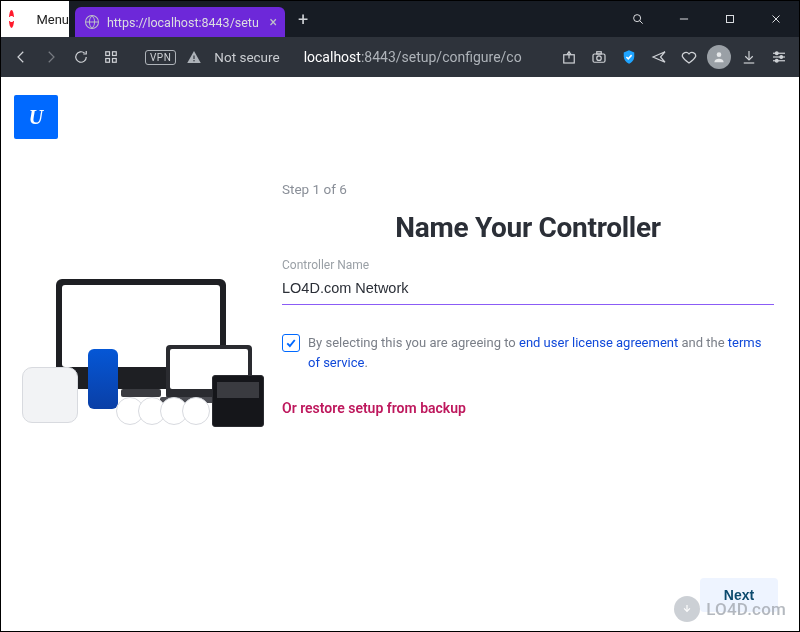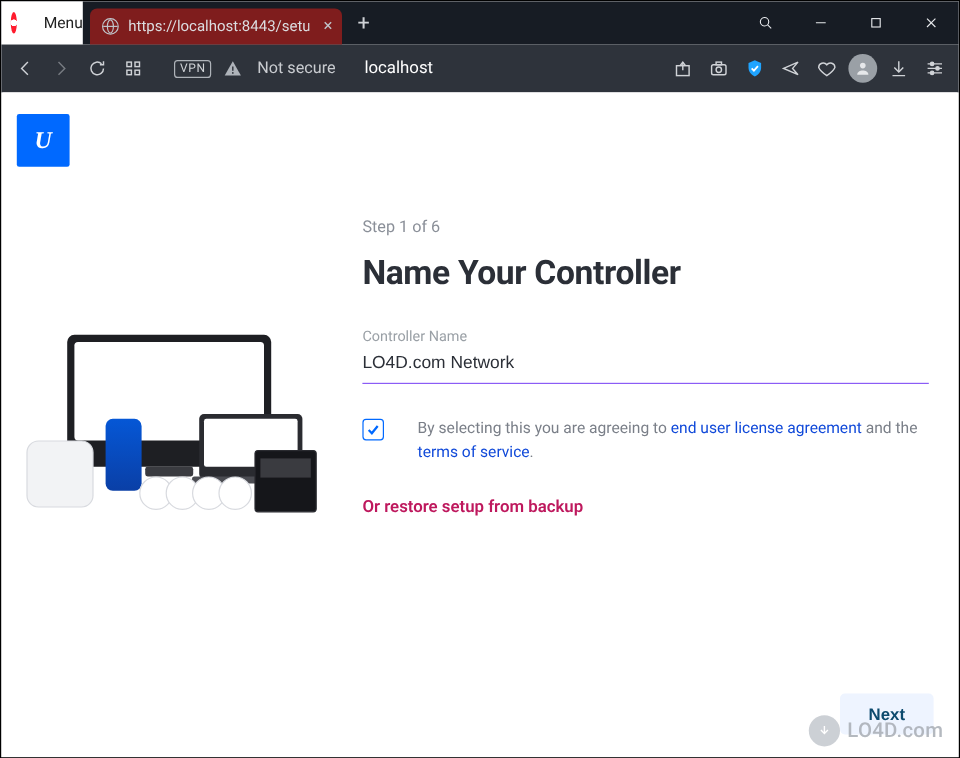--- a/index.html
+++ b/index.html
@@ -12,21 +12,21 @@
 
   
   .titlebar { height: 36px; background: #171c24; display: flex; align-items: center; color: #e8eaed; }
   .opera-menu { width: 68px; height: 36px; background: #fff; display: flex; align-items: center; gap: 22px; padding-left: 8px; color: #222; font-size: 13px; }
   .opera-o {
     width: 18px; height: 18px; border-radius: 50%;
     background: radial-gradient(circle, #fff 28%, #ff1b2d 32%);
   }
   .tab {
     height: 30px; margin-top: 6px; margin-left: 6px;
-    background: #7f1d1d; border-radius: 6px 6px 0 0;
+    background: #6d28d9; border-radius: 6px 6px 0 0;
     display: flex; align-items: center; padding: 0 8px 0 10px; gap: 8px;
     font-size: 12.5px; color: #dcdde0; max-width: 210px;
   }
   .tab-favicon {
     width: 14px; height: 14px; border-radius: 50%; border: 1.5px solid #bfc3c9;
     position: relative;
   }
   .tab-favicon::before, .tab-favicon::after {
     content: ""; position: absolute; background: #bfc3c9;
   }
@@ -63,27 +63,27 @@
   .laptop{position:absolute;left:150px;top:66px;width:86px;height:54px;background:#2a2b30;border-radius:4px;}
   .laptop::after{content:"";position:absolute;left:4px;top:4px;right:4px;bottom:10px;background:#fff;border-radius:2px;}
   .laptop-base{position:absolute;left:144px;top:118px;width:100px;height:6px;background:#4b4c52;border-radius:2px;}
   .phone{position:absolute;left:72px;top:70px;width:30px;height:60px;background:linear-gradient(#0557d6,#0a3fa6);border-radius:6px;}
   .router{position:absolute;left:6px;top:88px;width:56px;height:56px;background:#f2f3f5;border:1px solid #d8dadf;border-radius:10px;}
   .disk{position:absolute;width:28px;height:28px;background:#fff;border:1px solid #d8dadf;border-radius:50%;}
   .d1{left:100px;top:118px}.d2{left:122px;top:118px}.d3{left:144px;top:118px}.d4{left:166px;top:118px}
   .rack{position:absolute;left:196px;top:96px;width:52px;height:52px;background:#15161a;border:1px solid #2a2b30;border-radius:3px;}
   .rack::before{content:"";position:absolute;left:4px;right:4px;top:6px;height:16px;background:#3a3b40;}
 
-  .content { position:absolute; left: 300px; top: 104px; right: 24px; }
+  .content { position:absolute; left: 280px; top: 104px; right: 24px; }
   .step { font-size: 13.5px; color: #8a8f98; margin-bottom: 14px; }
-  .h1 { font-size: 28px; font-weight: 700; color: #2b2f37; margin-bottom: 29px; letter-spacing:-0.3px;}
+  .h1 { font-size: 28px; font-weight: 700; color: #2b2f37; margin-bottom: 14px; letter-spacing:-0.3px;text-align:center;}
   .desc { font-size: 14px; color: #4a4f58; line-height: 1.45; margin-bottom: 32px; max-width: 460px;}
   .field-label { font-size: 12px; color: #9aa0a6; margin-bottom: 4px; }
   .field-input { width: 100%; border: none; border-bottom: 1px solid #8b5cf6; padding: 4px 0 8px; font-size: 14.5px; color:#2b2f37; outline: none; background: transparent; }
-  .agree-row { display:flex; gap:28px; margin-top: 28px; font-size: 13px; color:#7a7f88; line-height:1.5; max-width: 480px; justify-content: flex-end;}
+  .agree-row { display:flex; gap:8px; margin-top: 28px; font-size: 13px; color:#7a7f88; line-height:1.5; max-width: 480px; justify-content: flex-end;}
   .chk { width:18px; height:18px; border:1.5px solid #0069ff; border-radius:3px; flex-shrink:0; display:flex; align-items:center; justify-content:center; margin-top:1px;}
   .chk svg{width:12px;height:12px;stroke:#0069ff;stroke-width:2.5;fill:none;}
   .link { color:#1049d9; }
   .restore { margin-top: 28px; font-size: 14px; font-weight: 600; color:#be185d; }
 
   .next-btn { position:absolute; right: 20px; bottom: 18px; width: 78px; height: 34px;
               background:#eef4ff; color:#0c4a6e; border:none; border-radius:4px;
               font-size: 14px; font-weight:600;}
 
   .watermark { position:absolute; right:12px; bottom:8px; display:flex; align-items:center; gap:6px;
@@ -161,20 +161,21 @@
       <svg viewBox="0 0 24 24">
         <path d="M12 4 L21 20 L3 20 Z" fill="#aeb3b9" stroke="none"></path>
         <line x1="12" y1="10" x2="12" y2="14.5" stroke="#2e333b" stroke-width="1.6"></line>
         <circle cx="12" cy="17" r="1" fill="#2e333b" stroke="none"></circle>
       </svg>
     </div>
   <span class="not-secure">Not secure</span>
   <div class="url-box">
     <span style="width:10px"></span>
     <span class="url-host">localhost</span>
+      <span class="url-path">:8443/setup/configure/co</span>
   </div>
   <div class="tb-icon">
       <svg viewBox="0 0 24 24">
         <rect x="5" y="9" width="14" height="11"></rect>
         <polyline points="9 9 12 5 15 9"></polyline>
         <line x1="12" y1="5" x2="12" y2="14"></line>
       </svg>
     </div>
   <div class="tb-icon">
       <svg viewBox="0 0 24 24">

